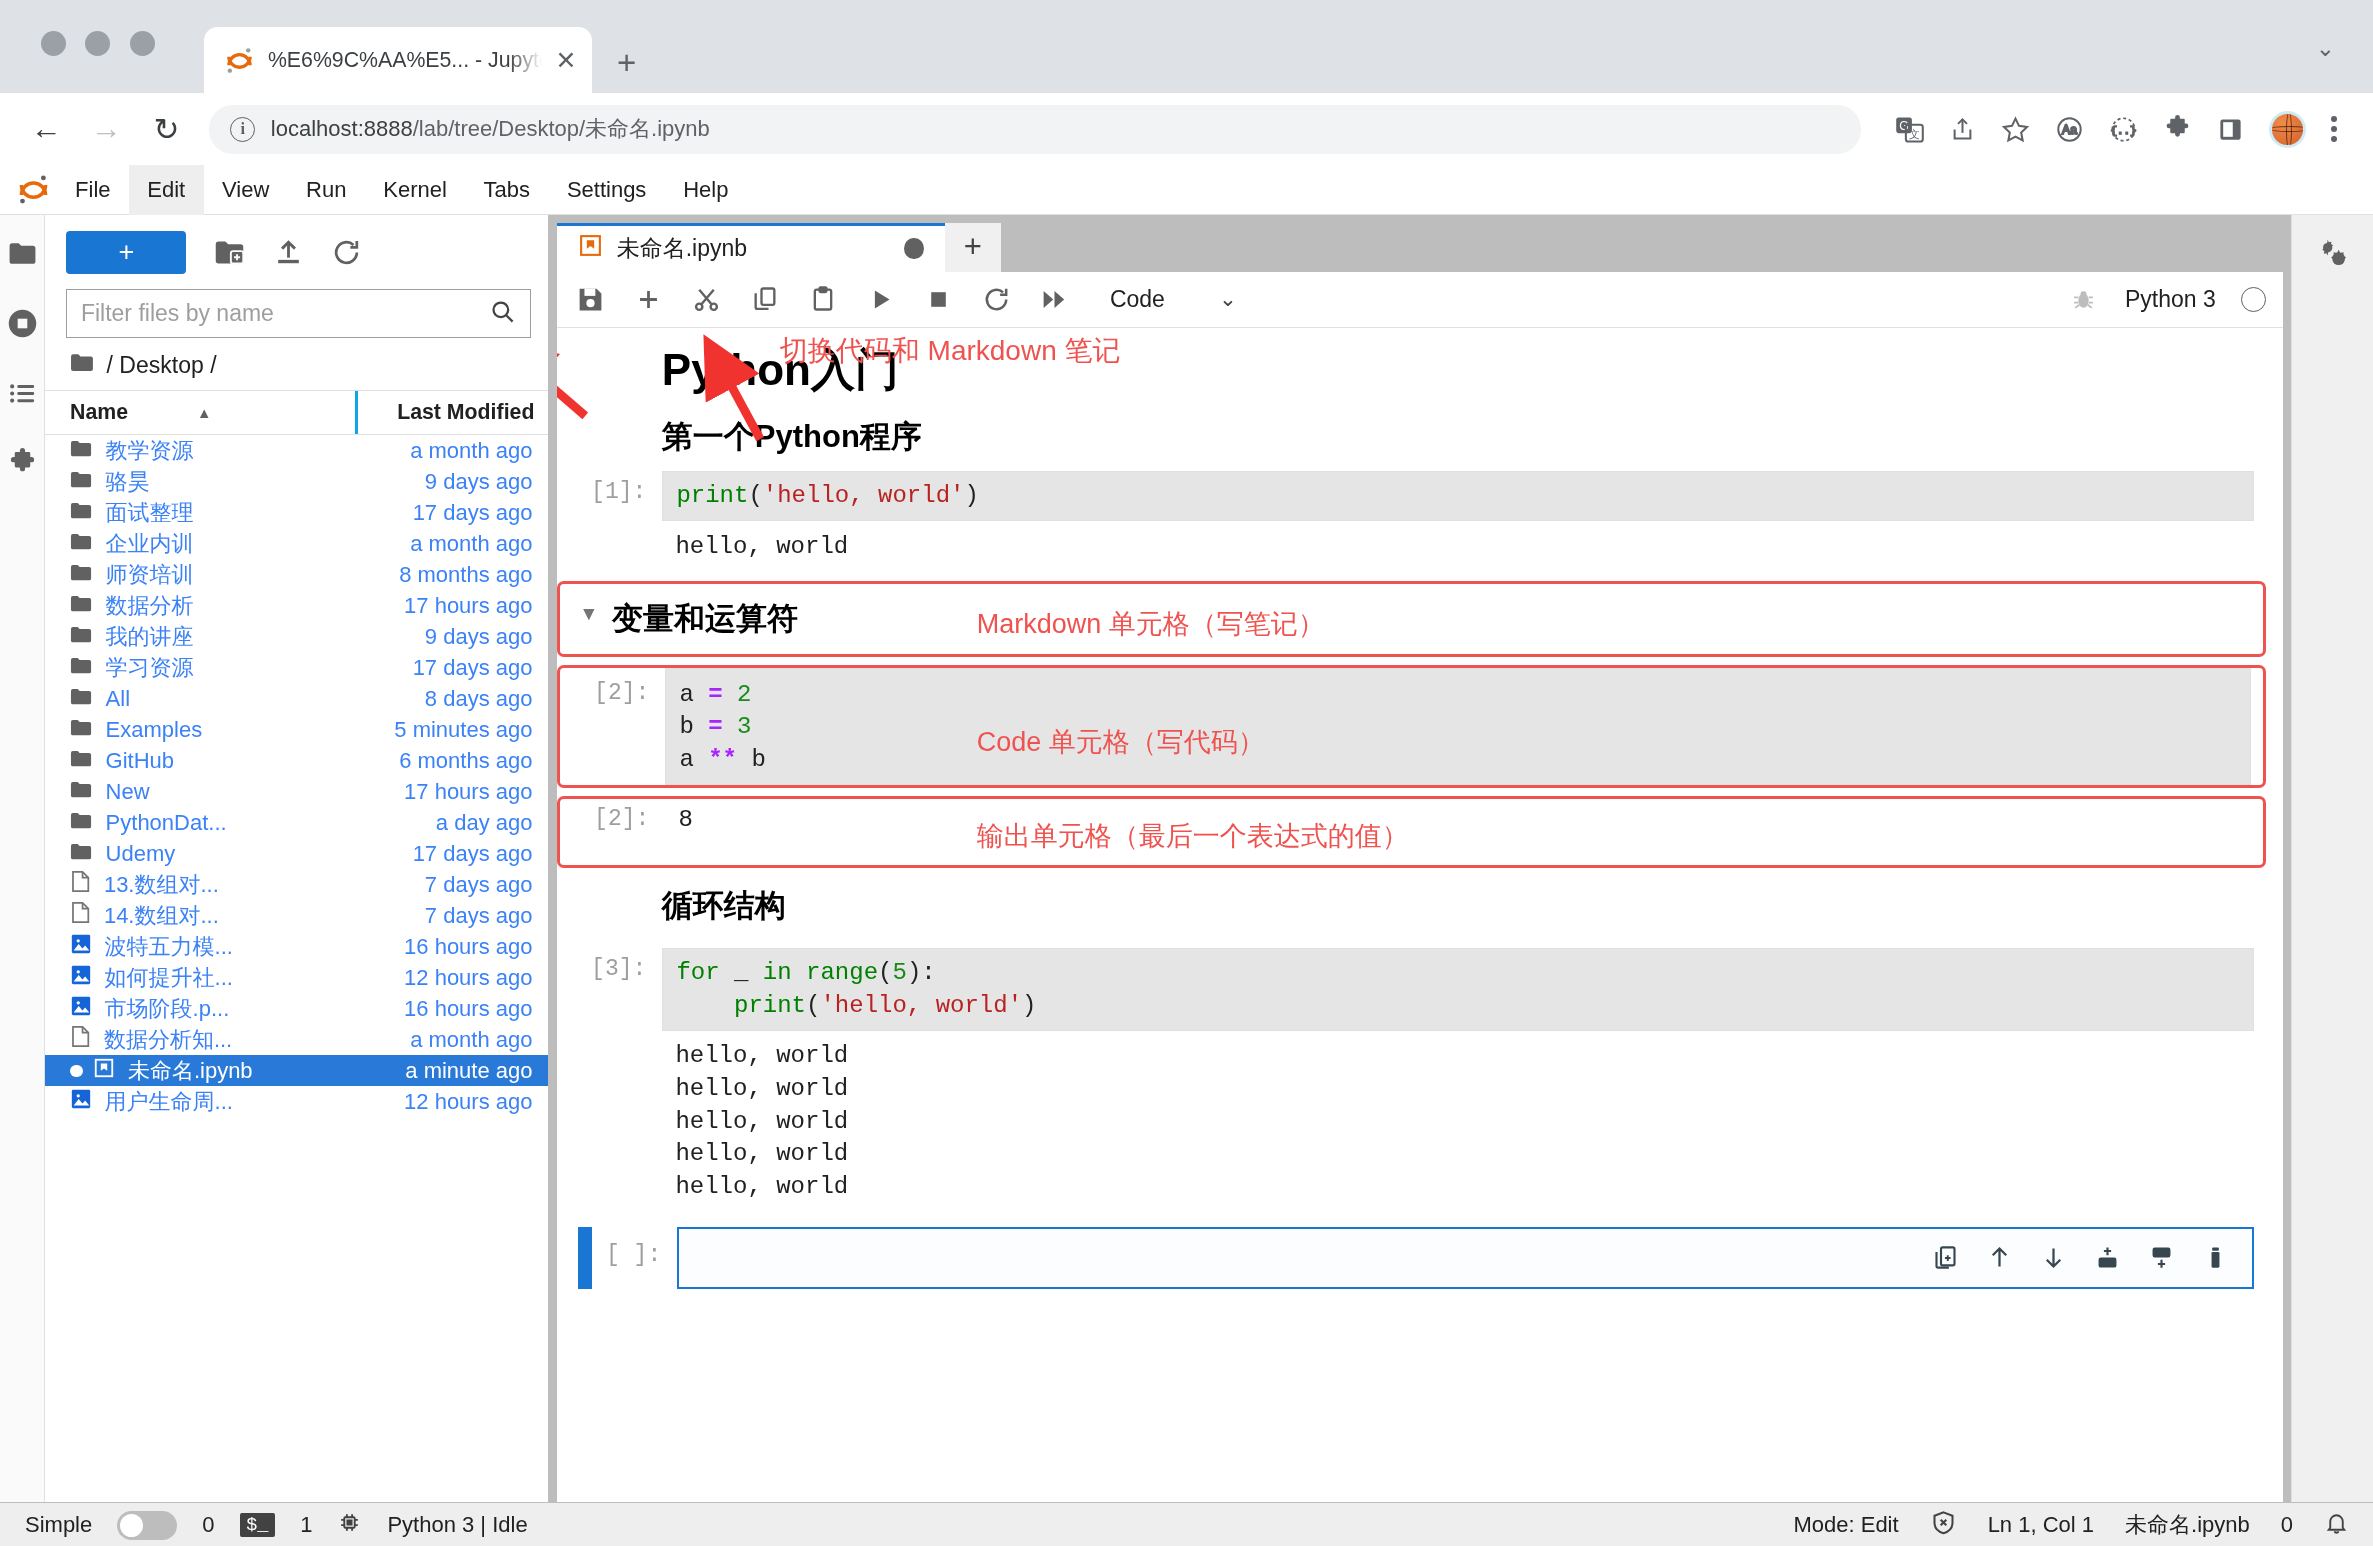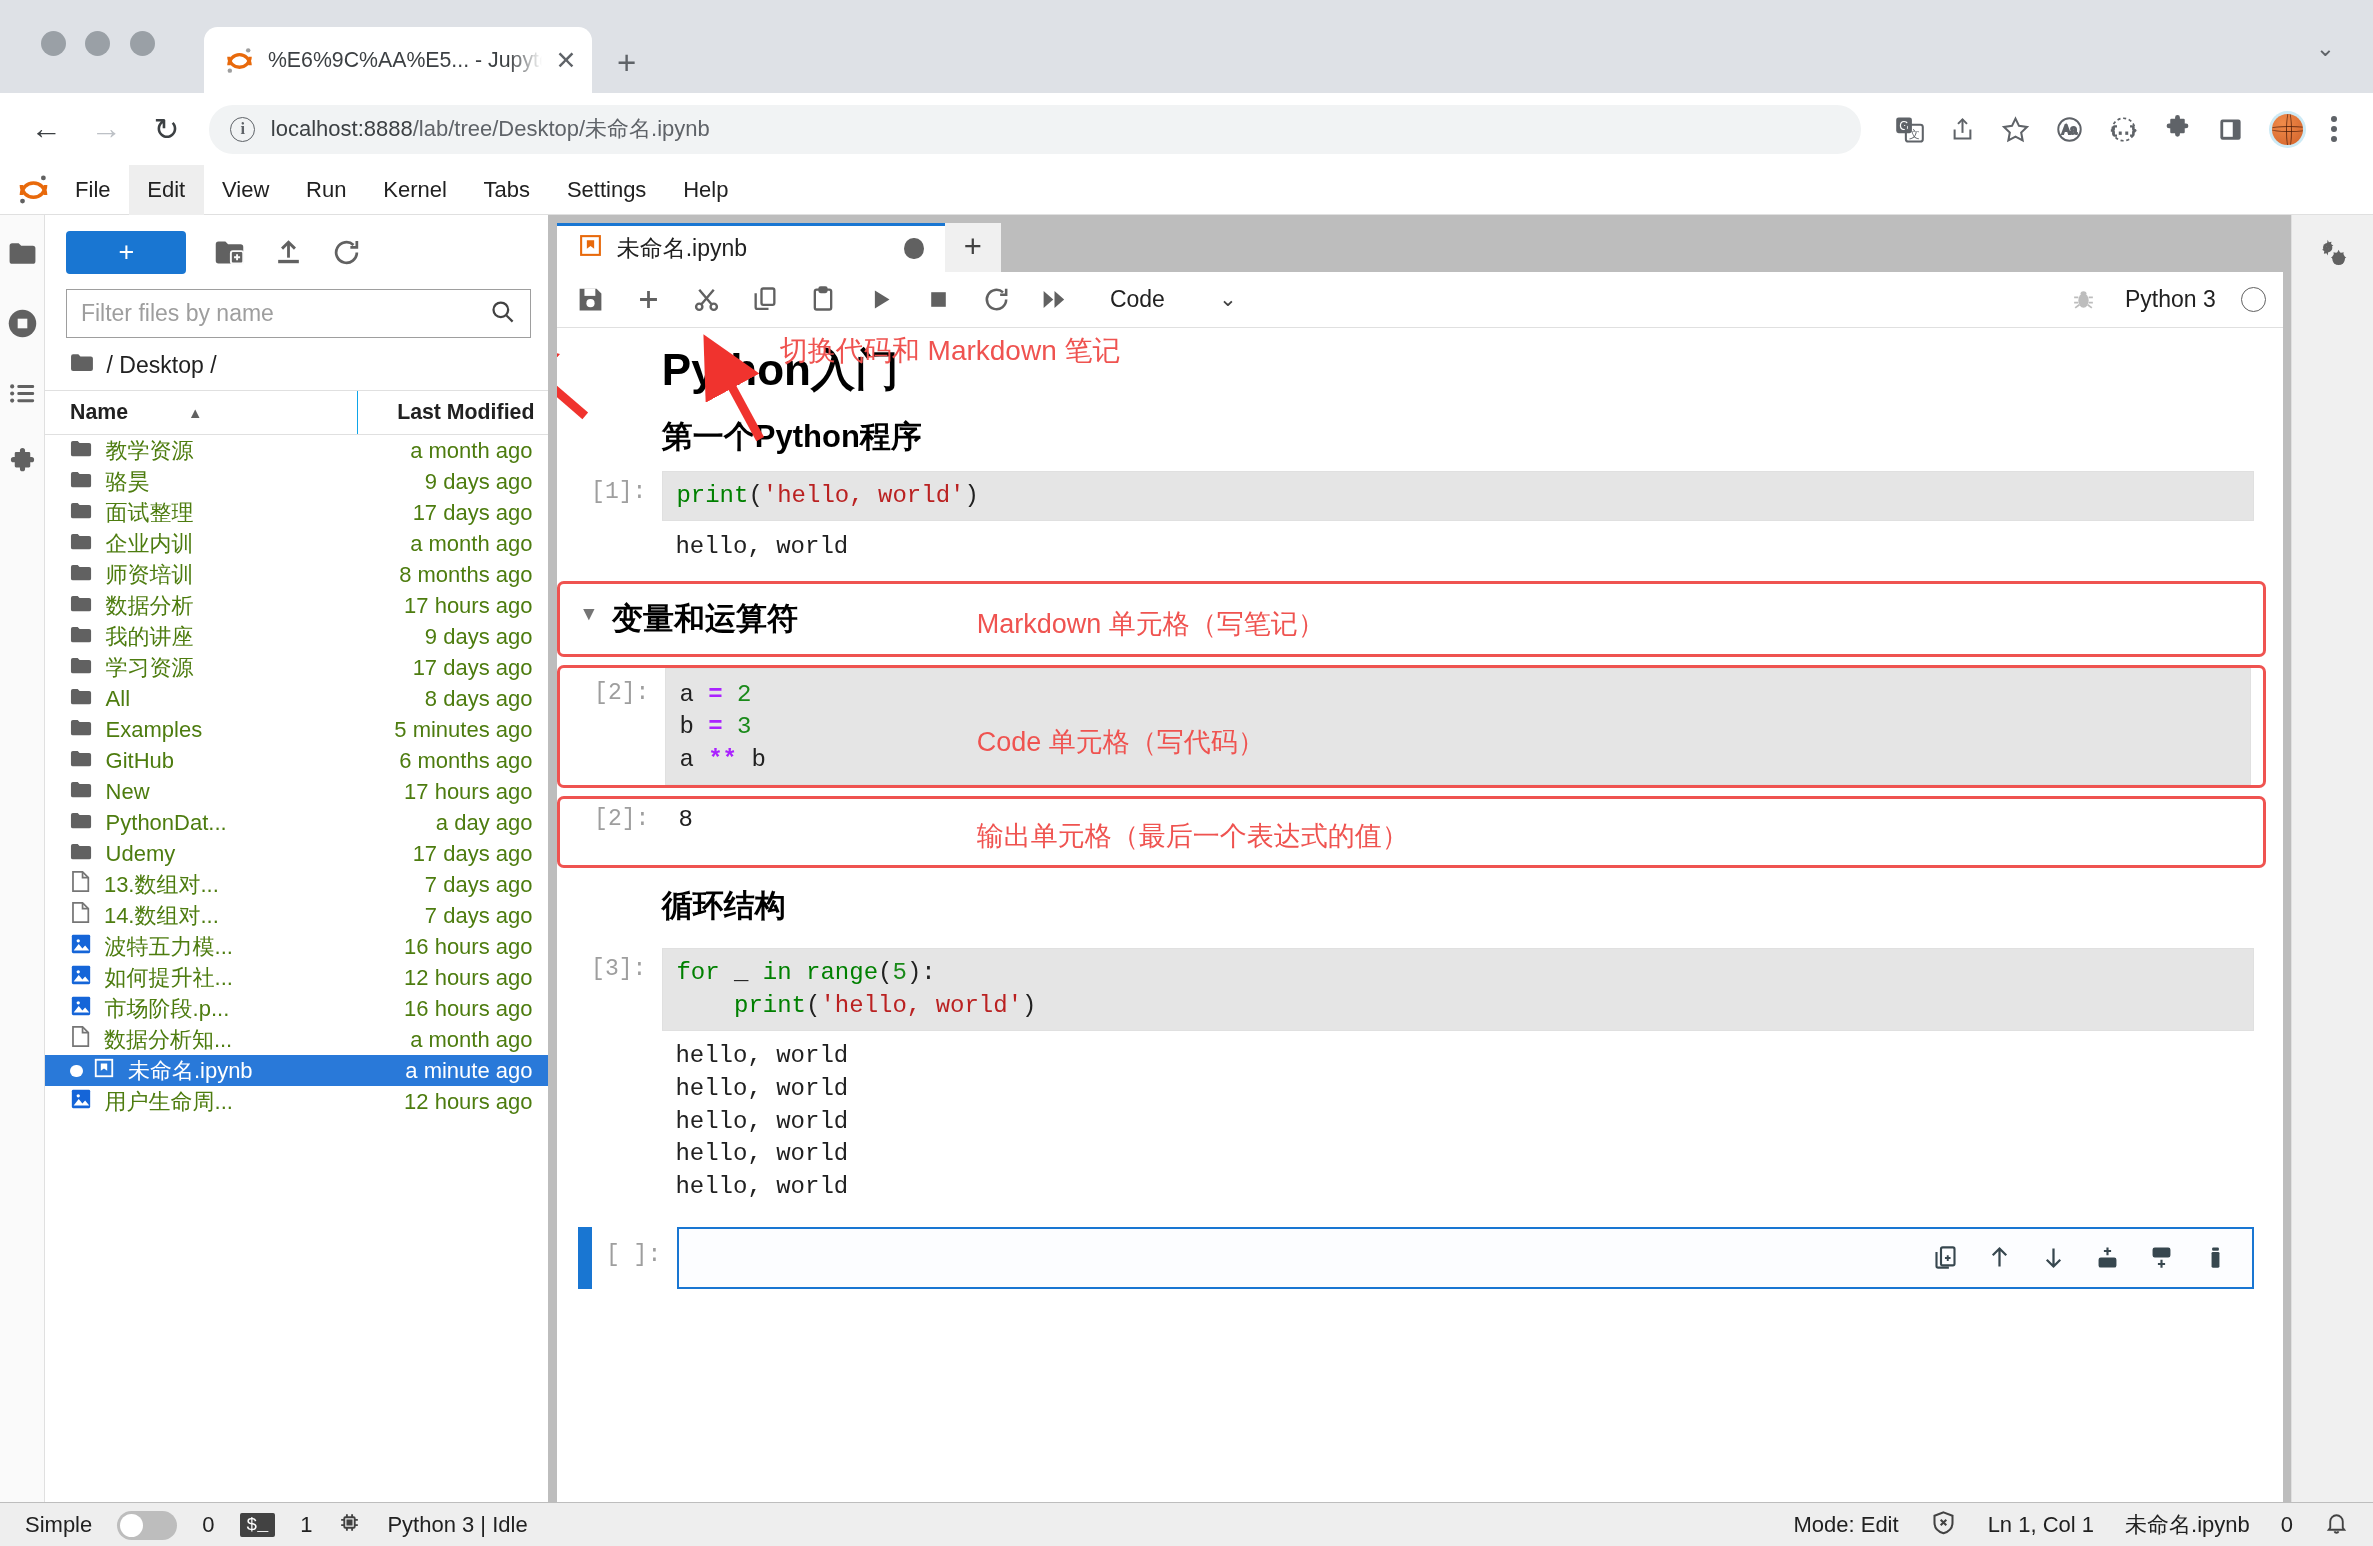--- a/index.html
+++ b/index.html
@@ -124,26 +124,26 @@
   }
   .fb-filter input::placeholder { color: #9e9e9e; }
   .breadcrumb {
     display: flex; align-items: center; gap: 11.6px;
     padding: 13.6px 21.3px 11.6px 25px; font-size: 23px; color: #212121; text-align: right;
   }
   .fb-header {
     display: flex; border-top: 1px solid #e0e0e0; border-bottom: 1px solid #e0e0e0;
     font-size: 21.3px; font-weight: bold; color: #212121; height: 45px; align-items: center;
   }
-  .fb-header .c-name { flex: 1; padding-left: 25px; display: flex; align-items: center; gap: 2px; border-right: 1px solid #0ea5e9; height: 100%; }
+  .fb-header .c-name { flex: 1; padding-left: 25px; display: flex; align-items: center; gap: 11px; border-right: 3px solid #0ea5e9; height: 100%; }
   .fb-header .c-mod { width: 190px; padding-right: 13.6px; display: flex; align-items: center; justify-content: flex-end; height: 100%; }
   .fb-list { flex: 1; overflow: hidden; }
   .fb-row {
     display: flex; align-items: center; height: 31px; font-size: 22px;
-    color: #4d7c0f; cursor: pointer; padding-left: 25px;
+    color: #3b82f6; cursor: pointer; padding-left: 25px;
   }
   .fb-row.selected { background: #2979d9; color: #ffffff; }
   .fb-row .r-name { flex: 1; display: flex; align-items: center; gap: 12.6px; white-space: nowrap; overflow: hidden; }
   .fb-row .r-mod { width: 190px; text-align: right; padding-right: 15.5px; white-space: nowrap; }
   .dirty-dot { width: 12.6px; height: 12.6px; border-radius: 50%; background: #fff; flex: 0 0 auto; margin-right: -1.9px; }
 
   
   .main-area { flex: 1; background: #bdbdbd; display: flex; flex-direction: column; min-width: 0; padding: 7.8px 7.8px 0 7.8px; }
   .nb-panel { flex: 1; background: #fff; display: flex; flex-direction: column; min-height: 0; box-shadow: 0 0 0 1px #bdbdbd; }
 

